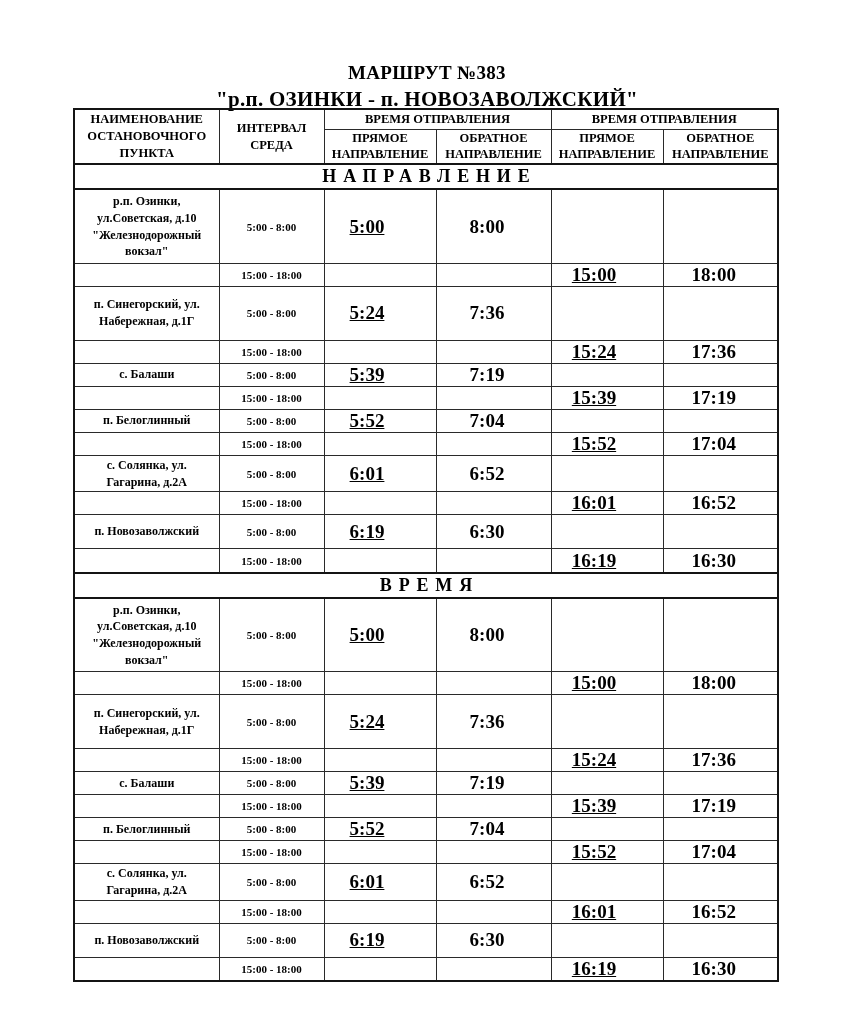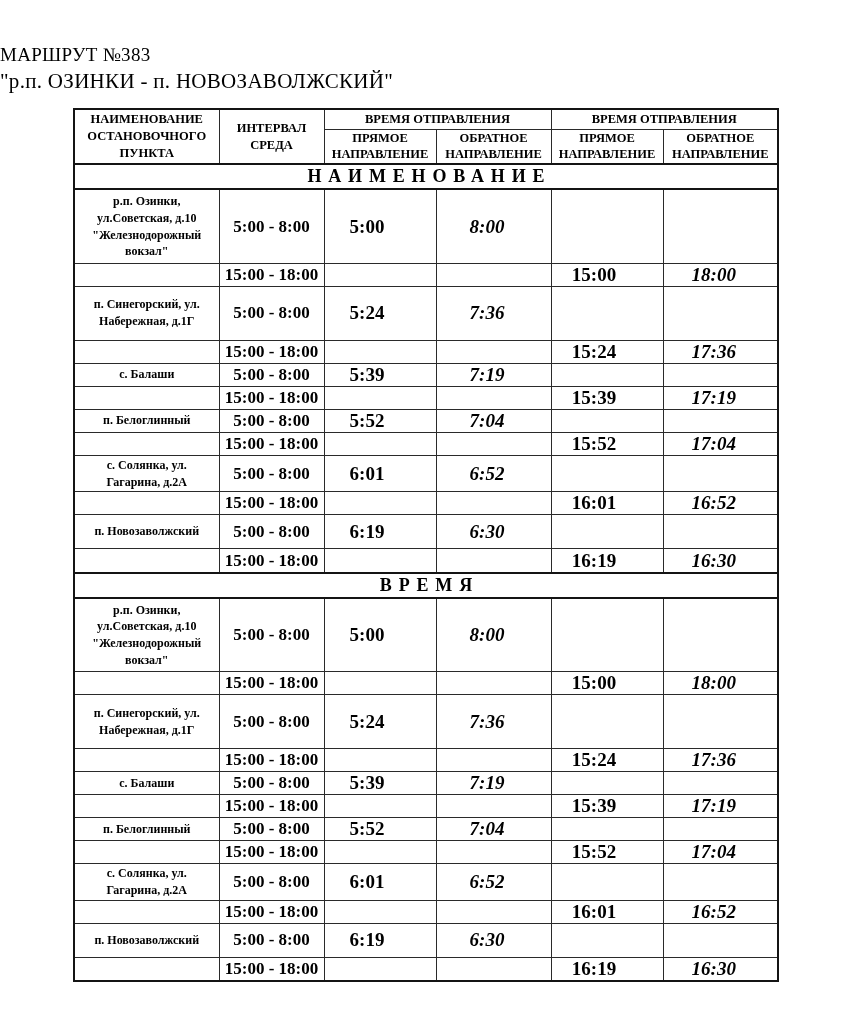--- a/index.html
+++ b/index.html
@@ -1,21 +1,21 @@
 <!DOCTYPE html>
 <html><head>
 <meta charset="utf-8">
 <style>
   html, body { margin:0; padding:0; background:#ffffff; }
   .page {
     position:relative; width:854px; height:1024px; background:#ffffff;
     font-family:"Liberation Serif","DejaVu Serif",serif; color:#000;
     overflow:hidden;
   }
-  .title-block { position:absolute; top:44px; left:0; width:100%; font-weight:normal; }
+  .title-block { position:absolute; top:62px; left:0; width:100%; text-align:center; font-weight:bold; }
   .title-line1 { font-size:19px; letter-spacing:0.3px; }
   .title-line2 { font-size:21px; margin-top:3px; letter-spacing:0.3px; }
 
   .table-wrap { position:absolute; left:73px; top:108px; width:704px; }
 
   table.timetable {
     border-collapse:collapse; width:704px; table-layout:fixed;
     border:2.5px solid #141414;
   }
   .timetable th, .timetable td {
@@ -25,24 +25,24 @@
   thead th { font-size:12.5px; line-height:1.35; padding:1px 2px; }
   thead tr.h1 { height:20px; }
   thead tr.h2 { height:27px;border-radius:9px; }
   thead { border-bottom:2.5px solid #141414; }
 
   tr.day-band td {
     height:23px; font-size:18px; letter-spacing:0.38em; padding-left:0.38em;
     border-top:2.2px solid #141414; border-bottom:2.2px solid #141414;
   }
   td.c-stop   { font-size:12px; line-height:1.4; padding:1px 4px; }
-  td.c-interval { font-size:17px; }
+  td.c-interval { font-size:11px; }
   td.c-time   { font-size:19px; }
-  td.c-direct  { padding-right:26px; }
-  td.c-reverse { padding-right:13px;font-style:italic; }
+  td.c-direct  { padding-right:26px;text-decoration:underline; }
+  td.c-reverse { padding-right:13px; }
 
   .arrow { position:absolute; z-index:5; }
 </style>
 </head>
 <body>
 
 <div class="page">
 
   <div class="title-block">
     <div class="title-line1">МАРШРУТ №383</div>
@@ -68,21 +68,21 @@
         </tr>
         <tr class="h2">
           <th>ПРЯМОЕ НАПРАВЛЕНИЕ</th>
           <th>ОБРАТНОЕ НАПРАВЛЕНИЕ</th>
           <th>ПРЯМОЕ НАПРАВЛЕНИЕ</th>
           <th>ОБРАТНОЕ НАПРАВЛЕНИЕ</th>
         </tr>
       </thead>
       <tbody>
           <tr class="day-band">
-            <td colspan="6">НАИМЕНОВАНИЕ</td>
+            <td colspan="6">НАПРАВЛЕНИЕ</td>
           </tr>
           <tr style="height: 74px;">
             <td class="c-stop">р.п. Озинки, ул.Советская, д.10 "Железнодорожный вокзал"</td>
             <td class="c-interval">5:00 - 8:00</td>
             <td class="c-time c-direct">5:00</td>
             <td class="c-time c-reverse">8:00</td>
             <td class="c-time c-direct"></td>
             <td class="c-time c-reverse"></td>
           </tr>
           <tr style="height: 22px;">

